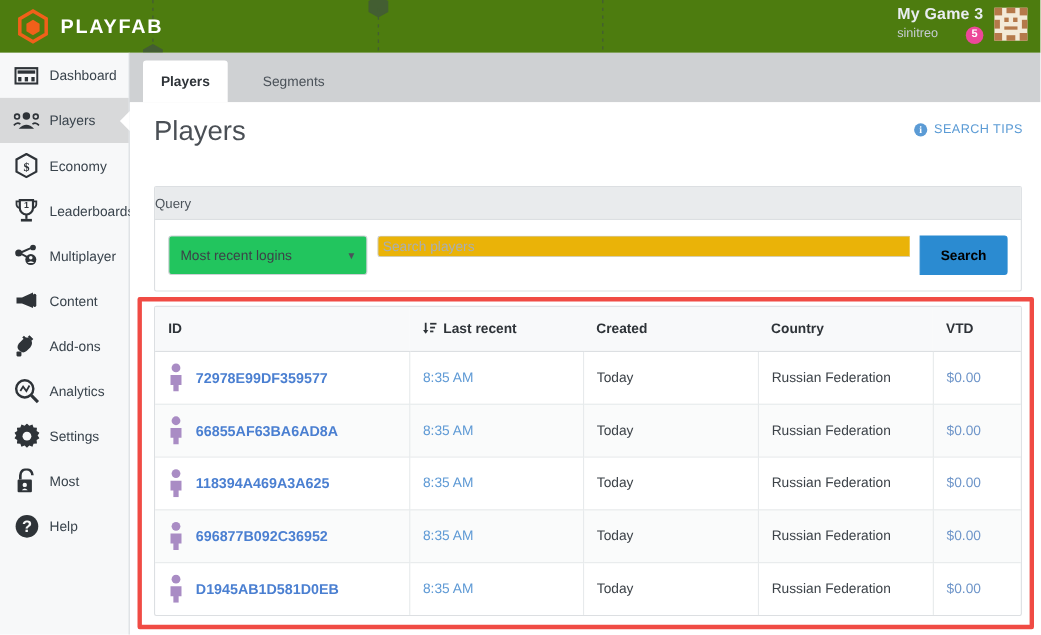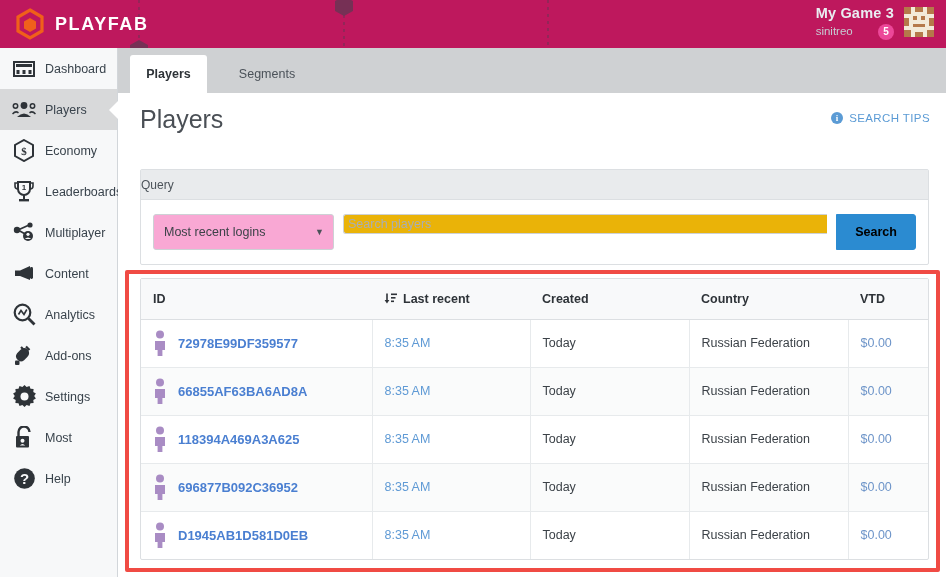--- a/index.html
+++ b/index.html
@@ -7,21 +7,21 @@
     width: 946px; height: 577px;
     font-family: "Liberation Sans", sans-serif;
     background: #ffffff;
     overflow: hidden;
   }
   #app { position: relative; width: 946px; height: 577px; }
 
   
   .topbar {
     position: absolute; left: 0; top: 0; width: 946px; height: 48px;
-    background: #be185d;
+    background: #4d7c0f;
     overflow: hidden;
   }
   .topbar .hexpattern {
     position: absolute; left: 0; top: 0; width: 946px; height: 48px;
     opacity: 0.55;
   }
   .brand {
     position: absolute; left: 14px; top: 8px;
     display: flex; align-items: center; gap: 9px;
   }
@@ -134,21 +134,21 @@
   .query-header {
     height: 30px; background: #e9ebed; border-bottom: 1px solid #dcdfe2;
     display: flex; align-items: center; padding-left: 0;
     font-size: 12px; color: #4b5259;
   }
   .query-body {
     padding: 14px 12px; display: flex; gap: 9px; align-items: stretch;
   }
   .select-wrap {
     position: relative; width: 181px; height: 36px;
-    border: 1px solid #cdd1d5; border-radius: 3px; background: #f9a8d4;
+    border: 1px solid #cdd1d5; border-radius: 3px; background: #22c55e;
     display: flex; align-items: center; padding: 0 10px;
     font-size: 12.5px; color: #3c4248; cursor: pointer;
   }
   .select-caret {
     position: absolute; right: 9px; top: 50%; transform: translateY(-50%);
     font-size: 9px; color: #4b5259;
   }
   .search-input {
     flex: 1; height: 20px;
     border: 1px solid #cdd1d5; border-right: none; border-radius: 3px 0 0 3px;
@@ -335,38 +335,38 @@
             <path d="M2 5.5 h5 L17 1 v14 L7 11 h-5 z" fill="#2e3338"></path>
             <rect x="17" y="2" width="3" height="12" rx="1.4" fill="#2e3338"></rect>
           </svg>
       </span>
       <span class="nav-label">Content</span>
     </div>
 
 
     <div class="nav-item">
       <span class="nav-icon">
+        <svg width="23" height="22" viewBox="0 0 23 22">
+            <path d="M8 2 l3.5 3.5 M13 1.5 l3.5 3.5" stroke="#2e3338" stroke-width="2.2" fill="none"></path>
+            <path d="M14.5 4 a5.5 5.5 0 0 1 0 7.8 l-3.4 3.4 a5 5 0 0 1 -7 -7 l3.4 -3.4 a5.5 5.5 0 0 1 7 -0.8 z" fill="#2e3338"></path>
+            <rect x="2" y="15.5" width="4.5" height="4.5" rx="1" fill="#2e3338"></rect>
+          </svg>
+      </span>
+      <span class="nav-label">Add-ons</span>
+    </div>
+
+    <div class="nav-item">
+      <span class="nav-icon">
         <svg width="23" height="23" viewBox="0 0 23 23">
             <circle cx="9.5" cy="9.5" r="7.8" fill="none" stroke="#2e3338" stroke-width="2.2"></circle>
             <polyline points="5.5,11.5 8,7.5 11,11.5 13.8,6.5" fill="none" stroke="#2e3338" stroke-width="1.6"></polyline>
             <line x1="15.5" y1="15.5" x2="21.5" y2="21.5" stroke="#2e3338" stroke-width="2.8"></line>
           </svg>
       </span>
       <span class="nav-label">Analytics</span>
-    </div>
-
-    <div class="nav-item">
-      <span class="nav-icon">
-        <svg width="23" height="22" viewBox="0 0 23 22">
-            <path d="M8 2 l3.5 3.5 M13 1.5 l3.5 3.5" stroke="#2e3338" stroke-width="2.2" fill="none"></path>
-            <path d="M14.5 4 a5.5 5.5 0 0 1 0 7.8 l-3.4 3.4 a5 5 0 0 1 -7 -7 l3.4 -3.4 a5.5 5.5 0 0 1 7 -0.8 z" fill="#2e3338"></path>
-            <rect x="2" y="15.5" width="4.5" height="4.5" rx="1" fill="#2e3338"></rect>
-          </svg>
-      </span>
-      <span class="nav-label">Add-ons</span>
     </div>
 
     <div class="nav-item">
       <span class="nav-icon">
         <svg width="23" height="23" viewBox="0 0 23 23">
             <path d="M11.5 0 l2.1 2.1 l2.9 -1.2 l1 2.8 l3.1 0.2 l-0.3 3 l2.6 1.6 l-1.7 2.5 l1.7 2.5 l-2.6 1.6 l0.3 3 l-3.1 0.2 l-1 2.8 l-2.9 -1.2 l-2.1 2.1 l-2.1 -2.1 l-2.9 1.2 l-1 -2.8 l-3.1 -0.2 l0.3 -3 l-2.6 -1.6 l1.7 -2.5 l-1.7 -2.5 l2.6 -1.6 l-0.3 -3 l3.1 -0.2 l1 -2.8 l2.9 1.2 z" fill="#2e3338"></path>
             <circle cx="11.5" cy="11.5" r="4" fill="#f7f8f9"></circle>
           </svg>
       </span>
       <span class="nav-label">Settings</span>

